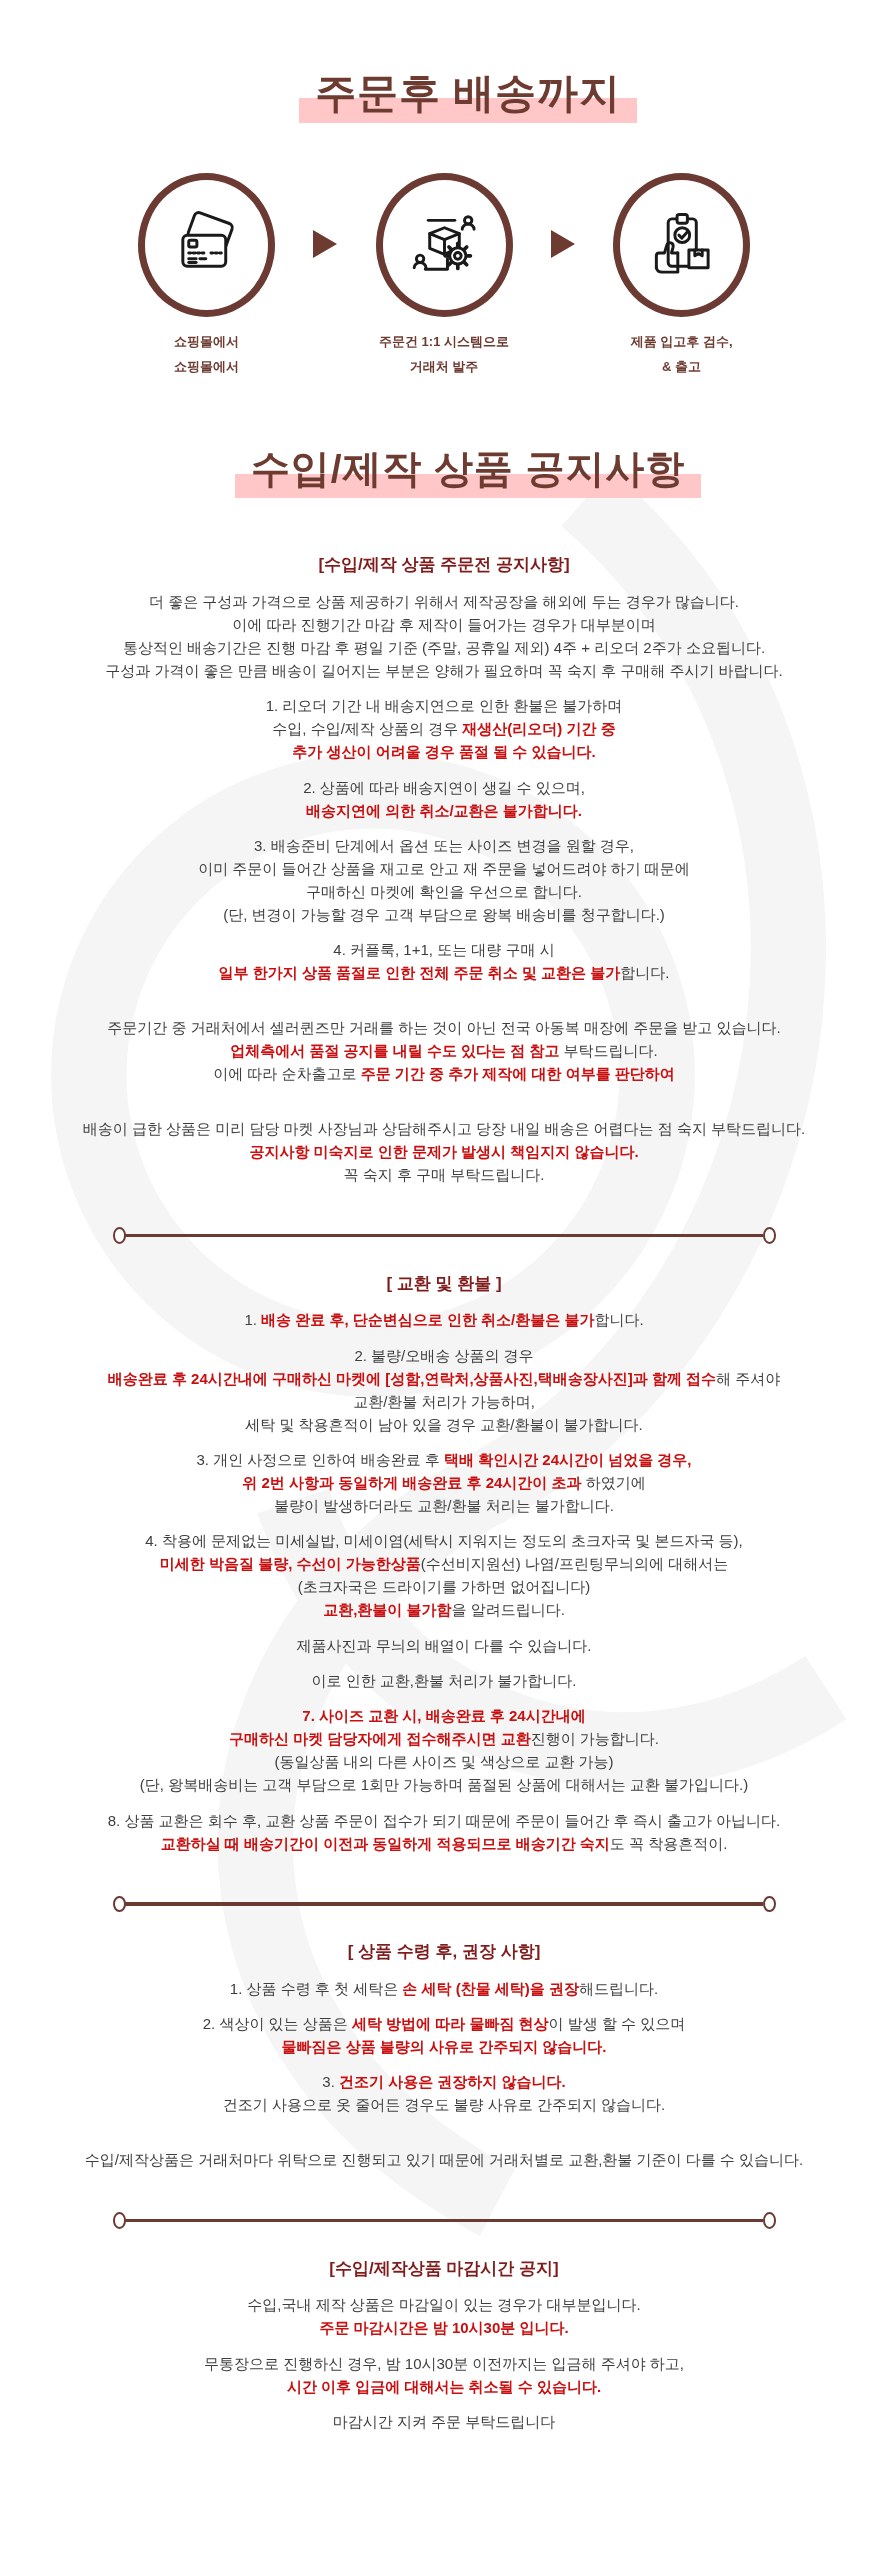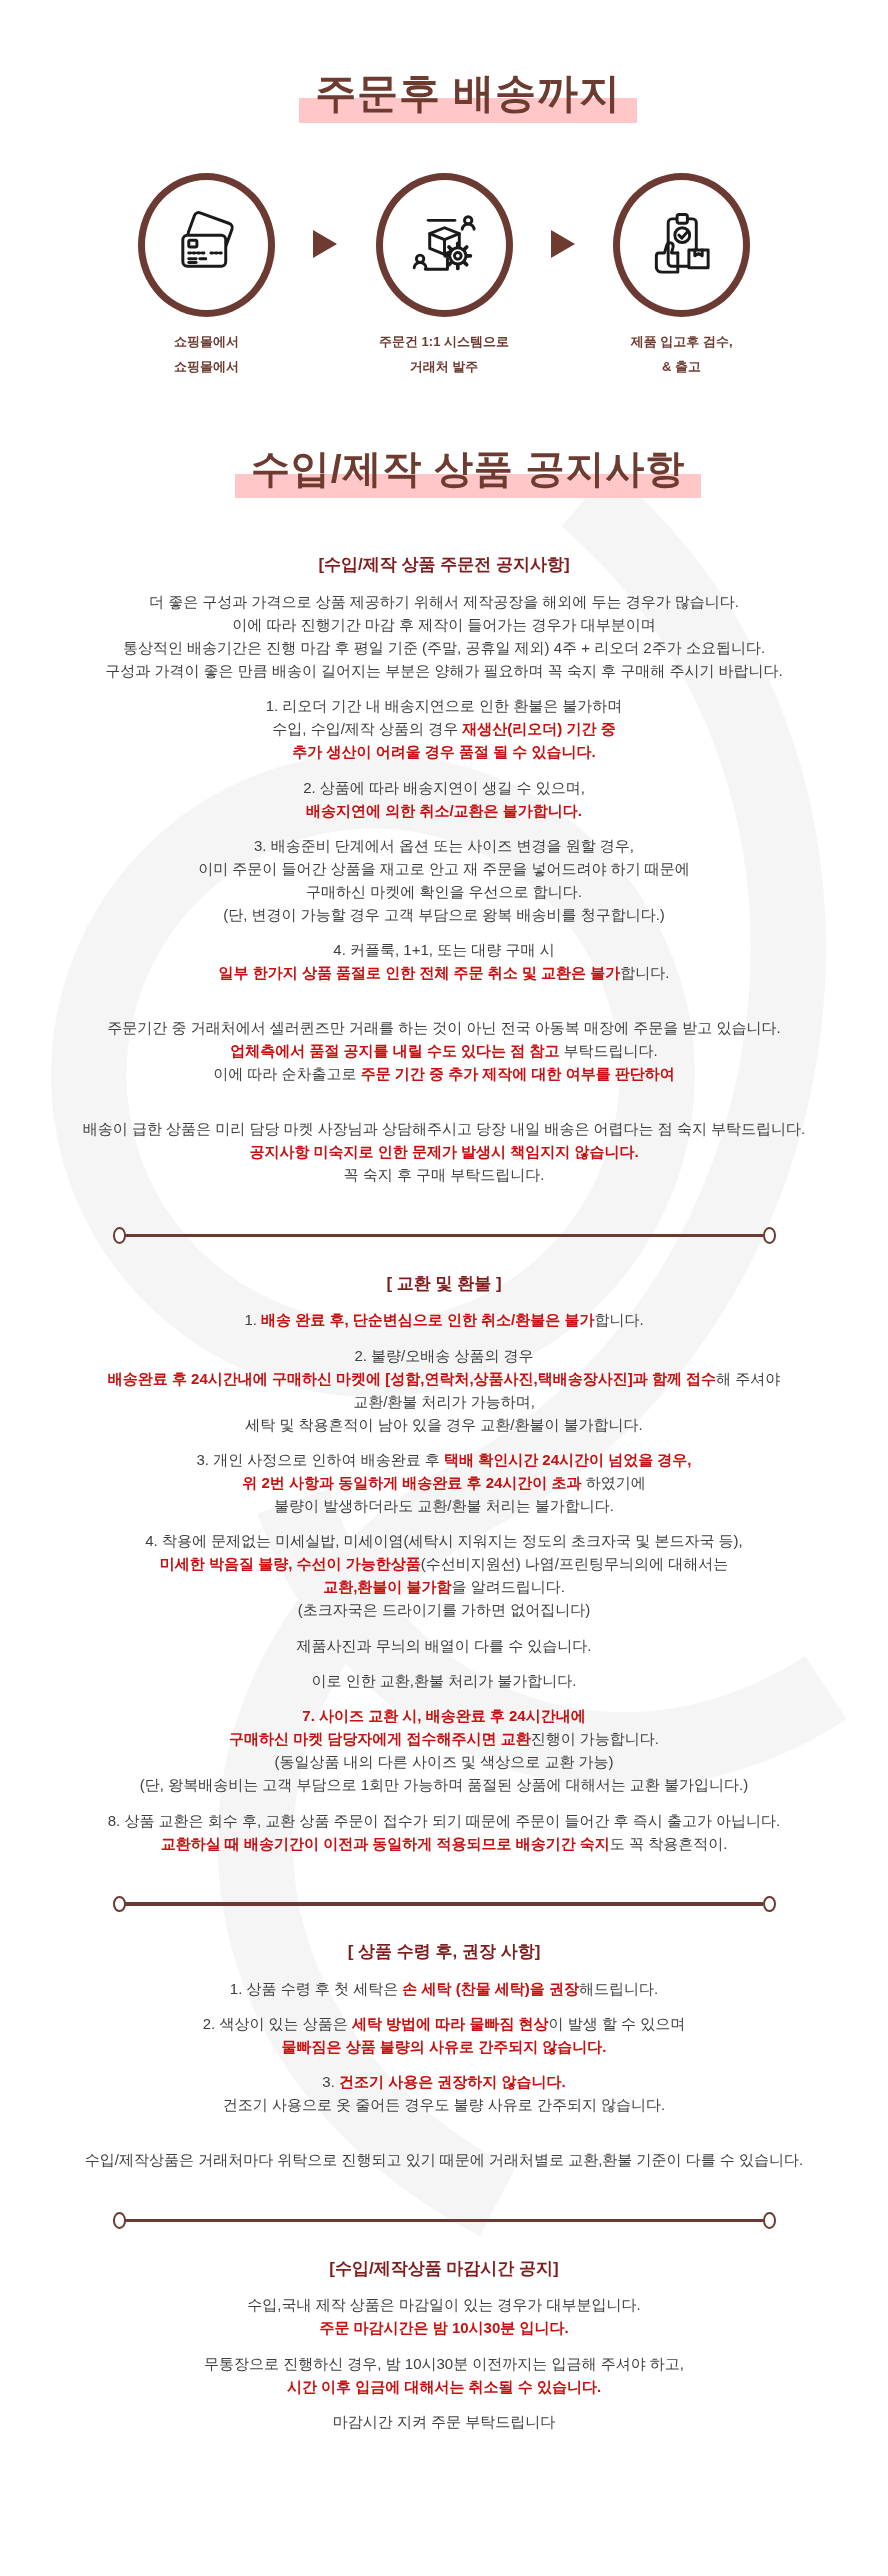--- a/index.html
+++ b/index.html
@@ -207,22 +207,22 @@
         <div class="line"><span class="">세탁 및 착용흔적이 남아 있을 경우 교환/환불이 불가합니다.</span></div>
       </div>
       <div class="block">
         <div class="line"><span class="">3. 개인 사정으로 인하여 배송완료 후 </span><span class="seg-r">택배 확인시간 24시간이 넘었을 경우,</span></div>
         <div class="line"><span class="seg-r">위 2번 사항과 동일하게 배송완료 후 24시간이 초과</span><span class=""> 하였기에</span></div>
         <div class="line"><span class="">불량이 발생하더라도 교환/환불 처리는 불가합니다.</span></div>
       </div>
       <div class="block">
         <div class="line"><span class="">4. 착용에 문제없는 미세실밥, 미세이염(세탁시 지워지는 정도의 초크자국 및 본드자국 등),</span></div>
         <div class="line"><span class="seg-r">미세한 박음질 불량, 수선이 가능한상품</span><span class="">(수선비지원선) 나염/프린팅무늬의에 대해서는</span></div>
+        <div class="line"><span class="">(초크자국은 드라이기를 가하면 없어집니다)</span></div>
         <div class="line"><span class="seg-r">교환,환불이 불가함</span><span class="">을 알려드립니다.</span></div>
-        <div class="line"><span class="">(초크자국은 드라이기를 가하면 없어집니다)</span></div>
       </div>
       <div class="block">
         <div class="line"><span class="">제품사진과 무늬의 배열이 다를 수 있습니다.</span></div>
       </div>
       <div class="block">
         <div class="line"><span class="">이로 인한 교환,환불 처리가 불가합니다.</span></div>
       </div>
       <div class="block">
         <div class="line"><span class="seg-r">7. 사이즈 교환 시, 배송완료 후 24시간내에</span></div>
         <div class="line"><span class="seg-r">구매하신 마켓 담당자에게 접수해주시면 교환</span><span class="">진행이 가능합니다.</span></div>

